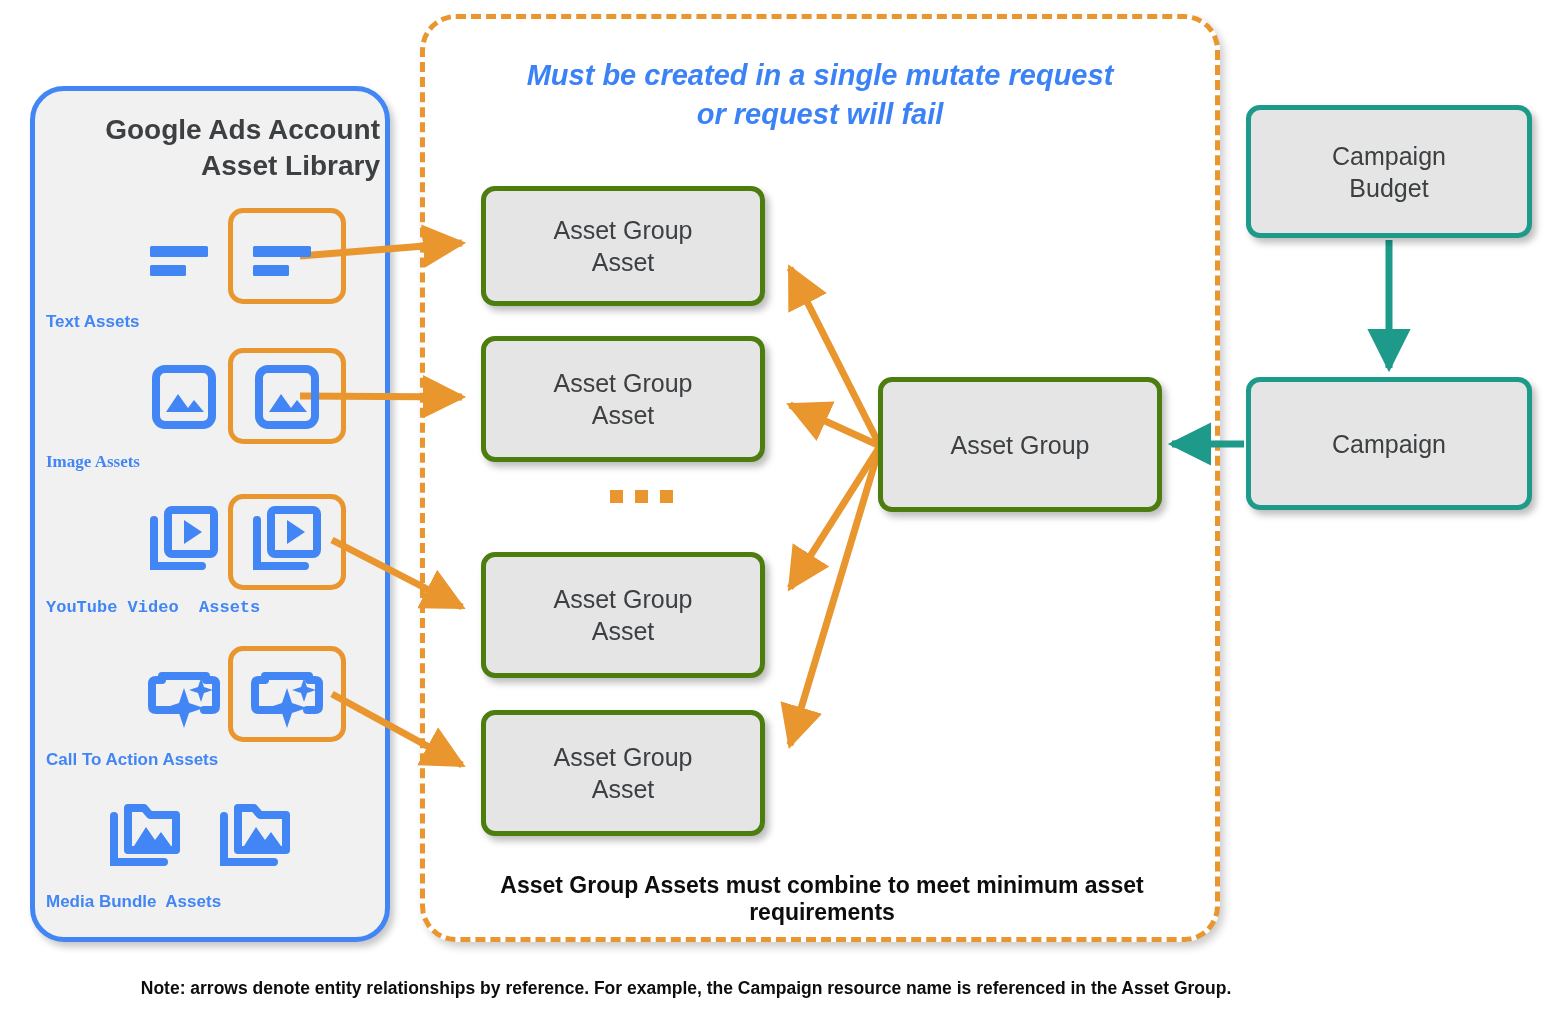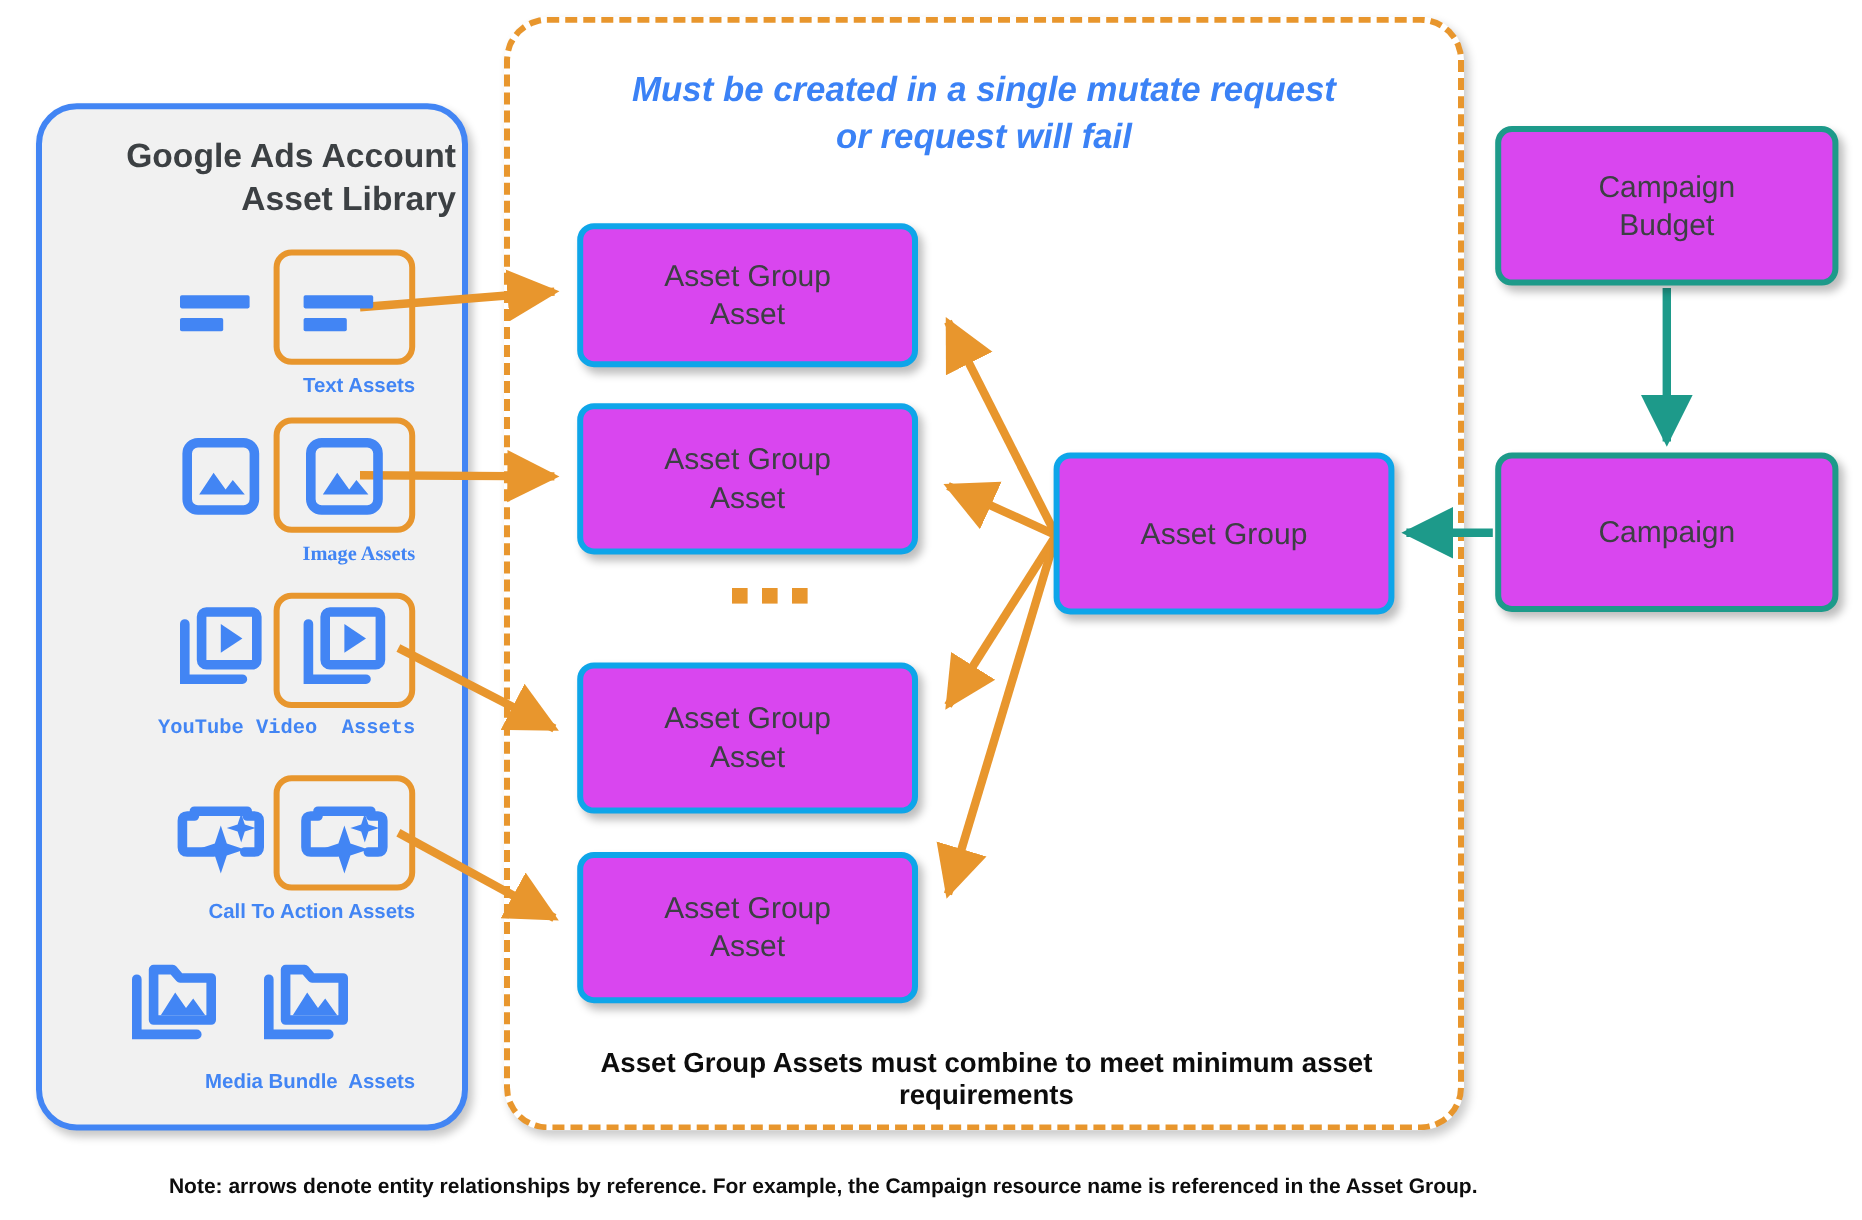--- a/index.html
+++ b/index.html
@@ -114,44 +114,44 @@
   }
   .icon-boxed .glyph {
     position: absolute;
     left: 50%; top: 50%;
     transform: translate(-50%,-50%);
     width: 80px; height: 80px;
   }
   .asset-label {
     position: absolute;
     left: 0; width: 300px;
-    text-align: right;
+    text-align: left;
     font-size: 17px;
     font-weight: bold;
     color: #4285f4;
     white-space: pre;
   }
 
   
   .node {
     position: absolute;
     box-sizing: border-box;
-    background: #d946ef;
+    background: #e5e5e5;
     border-radius: 14px;
     display: flex;
     align-items: center;
     justify-content: center;
     text-align: center;
     color: #3c4043;
     font-size: 25px;
     line-height: 1.28;
     box-shadow: 4px 5px 7px rgba(0,0,0,0.26);
     z-index: 6;
   }
-  .node.orange { border: 5px solid #0ea5e9; }
+  .node.orange { border: 5px solid #4d7c0f; }
   .node.teal   { border: 5px solid #1d9a8a; }
 
   .aga-1 { left: 481px; top: 186px;  width: 284px; height: 120px; }
   .aga-2 { left: 481px; top: 336px;  width: 284px; height: 126px; }
   .aga-3 { left: 481px; top: 552px;  width: 284px; height: 126px; }
   .aga-4 { left: 481px; top: 710px;  width: 284px; height: 126px; }
   .asset-group-node { left: 878px; top: 377px; width: 284px; height: 135px; }
   .campaign-budget-node { left: 1246px; top: 105px; width: 286px; height: 133px; }
   .campaign-node { left: 1246px; top: 377px; width: 286px; height: 133px; }
 

